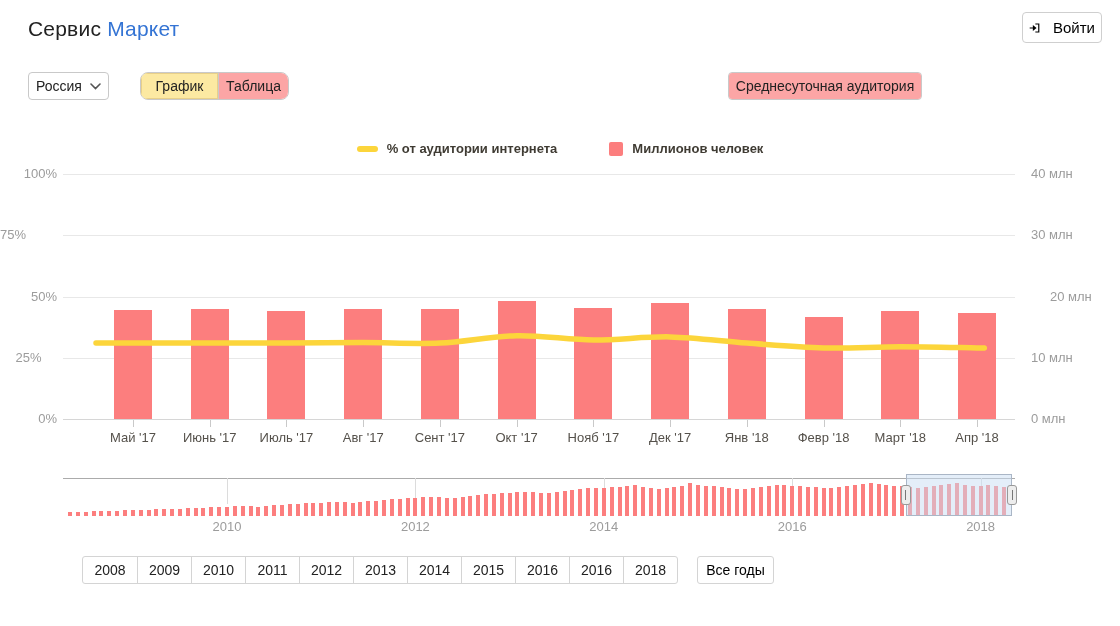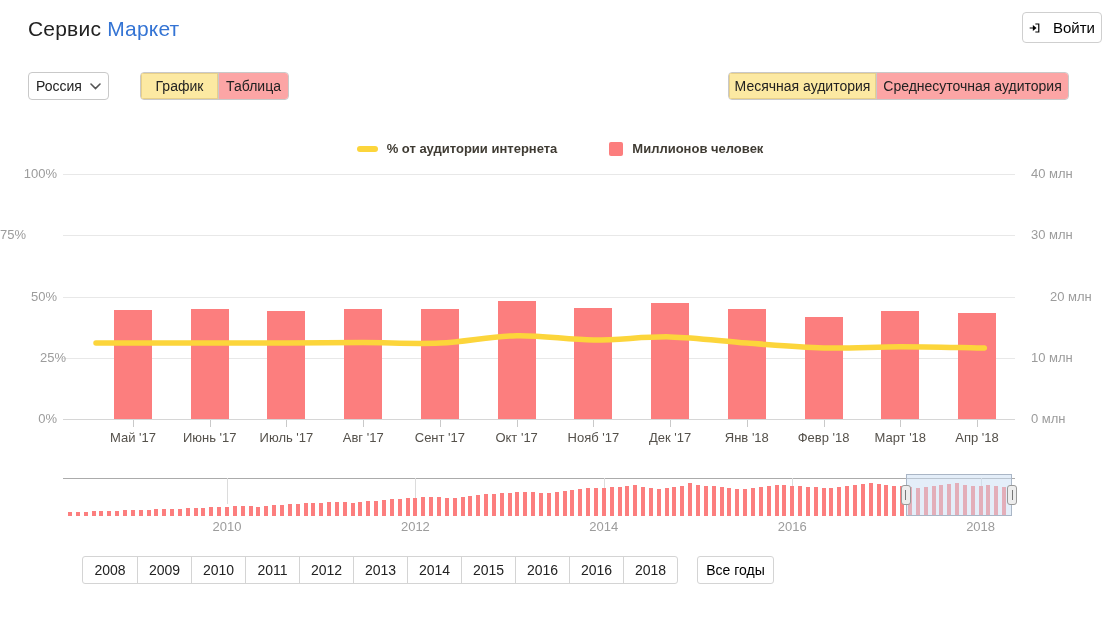--- a/index.html
+++ b/index.html
@@ -9,21 +9,21 @@
   .title{left:28px;top:17px;font-size:21px;letter-spacing:.2px;}
   .title .svc{color:#3474d4;margin-left:6px;cursor:pointer;}
   .login{left:1022px;top:12px;width:80px;height:31px;border:1px solid #cfcfcf;border-radius:4px;
          background:#fff;display:flex;align-items:center;justify-content:center;gap:13px;
          font-size:15px;cursor:pointer;box-sizing:border-box;}
   .select{left:28px;top:72px;width:81px;height:28px;border:1px solid #c9c9c9;border-radius:4px;
           display:flex;align-items:center;justify-content:center;gap:8px;font-size:14px;
           cursor:pointer;box-sizing:border-box;background:#fff;}
   .tabgroup{top:72px;height:28px;display:flex;border:1px solid #c9c9c9;border-radius:4px;
             overflow:hidden;box-sizing:border-box;background:#fff;}
-  #view-tabs{left:140px;}
+  #view-tabs{left:140px;border-radius:8px;}
   #audience-tabs{left:728px;}
   .tab{display:flex;align-items:center;justify-content:center;font-size:14px;height:100%;
        cursor:pointer;box-sizing:border-box;background:#fca5a5;}
   .tab + .tab{border-left:1px solid #c9c9c9;}
   .tab.selected{background:#fce9a2;box-shadow:inset 0 0 0 1px #e8d089;}
   .legend{left:0;top:141px;width:1120px;display:flex;justify-content:center;gap:52px;align-items:center;}
   .legend .item{display:flex;align-items:center;gap:9px;font-size:13px;font-weight:bold;color:#3f3b33;}
   .sw-line{width:21px;height:6px;border-radius:3px;}
   .sw-sq{width:14px;height:14px;border-radius:2px;}
   .gridline{height:1px;background:#e8e8e8;}
@@ -69,21 +69,20 @@
     <svg width="11" height="7" viewBox="0 0 11 7">
       <path d="M1 1 L5.5 5.5 L10 1" fill="none" stroke="#555" stroke-width="1.6" stroke-linecap="round"></path>
     </svg>
   </div>
 
   <div class="abs tabgroup" id="view-tabs">
       <span class="tab selected" style="width: 77px;">График</span>
       <span class="tab" style="width: 70px;">Таблица</span>
     </div>
   <div class="abs tabgroup" id="audience-tabs">
-      <span class="tab selected" style="width: 147px;">Месячная аудитория</span>
       <span class="tab" style="width: 192px;">Среднесуточная аудитория</span>
     </div>
 
   <div class="abs legend" id="legend">
       <span class="item">
         <span class="sw-line" style="background: rgb(252, 213, 59);"></span>
         <span>% от аудитории интернета</span>
       </span>
       <span class="item">
         <span class="sw-sq" style="background: rgb(252, 126, 126);"></span>
@@ -95,21 +94,21 @@
       <div class="gridline" style="position: absolute; left: 63px; top: 174px; width: 952px; background: rgb(232, 232, 232);"></div>
       <div class="axlab" style="position: absolute; left: 0px; top: 166px; width: 57px; text-align: right;">100%</div>
       <div class="axlab" style="position: absolute; left: 1031px; top: 166px; width: 70px;">40 млн</div>
       <div class="gridline" style="position: absolute; left: 63px; top: 235.25px; width: 952px; background: rgb(232, 232, 232);"></div>
       <div class="axlab" style="position: absolute; left: 0px; top: 227.25px; width: 57px; text-align: left;">75%</div>
       <div class="axlab" style="position: absolute; left: 1031px; top: 227.25px; width: 70px;">30 млн</div>
       <div class="gridline" style="position: absolute; left: 63px; top: 296.5px; width: 952px; background: rgb(232, 232, 232);"></div>
       <div class="axlab" style="position: absolute; left: 0px; top: 288.5px; width: 57px; text-align: right;">50%</div>
       <div class="axlab" style="position: absolute; left: 1031px; top: 288.5px; width: 70px; margin-left: 19px;">20 млн</div>
       <div class="gridline" style="position: absolute; left: 63px; top: 357.75px; width: 952px; background: rgb(232, 232, 232);"></div>
-      <div class="axlab" style="position: absolute; left: 0px; top: 349.75px; width: 57px; text-align: left; margin-left: 40px;">25%</div>
+      <div class="axlab" style="position: absolute; left: 0px; top: 349.75px; width: 57px; text-align: center;">25%</div>
       <div class="axlab" style="position: absolute; left: 1031px; top: 349.75px; width: 70px;">10 млн</div>
       <div class="gridline" style="position: absolute; left: 63px; top: 419px; width: 952px; background: rgb(214, 214, 214);"></div>
       <div class="axlab" style="position: absolute; left: 0px; top: 411px; width: 57px; text-align: right;">0%</div>
       <div class="axlab" style="position: absolute; left: 1031px; top: 411px; width: 70px;">0 млн</div>
       <div style="position: absolute; left: 114px; top: 309.975px; width: 38px; height: 109.025px; background: rgb(252, 126, 126);"></div>
       <div style="position: absolute; left: 190.727px; top: 308.75px; width: 38px; height: 110.25px; background: rgb(252, 126, 126);"></div>
       <div style="position: absolute; left: 267.454px; top: 311.2px; width: 38px; height: 107.8px; background: rgb(252, 126, 126);"></div>
       <div style="position: absolute; left: 344.181px; top: 308.75px; width: 38px; height: 110.25px; background: rgb(252, 126, 126);"></div>
       <div style="position: absolute; left: 420.908px; top: 308.75px; width: 38px; height: 110.25px; background: rgb(252, 126, 126);"></div>
       <div style="position: absolute; left: 497.635px; top: 301.4px; width: 38px; height: 117.6px; background: rgb(252, 126, 126);"></div>

